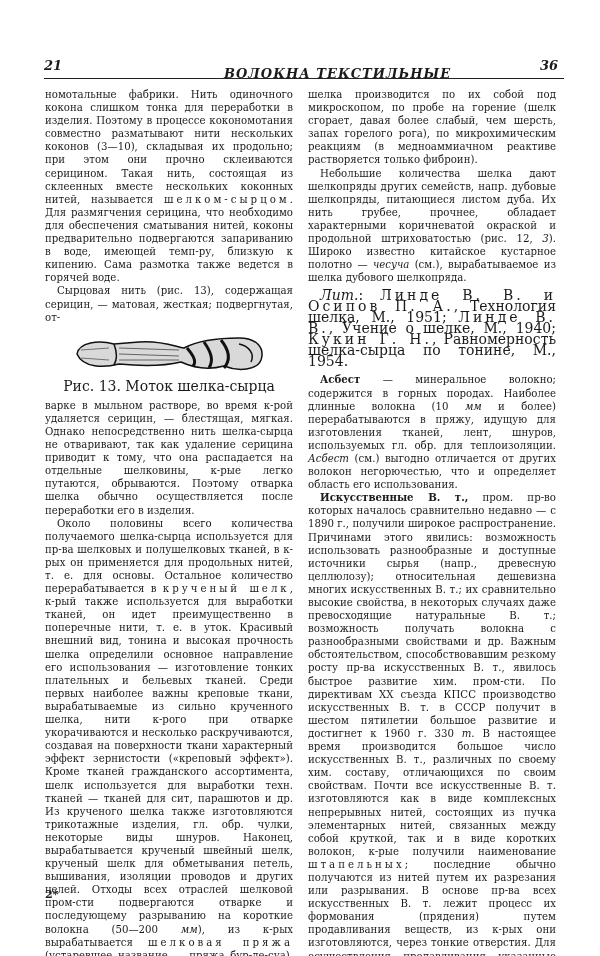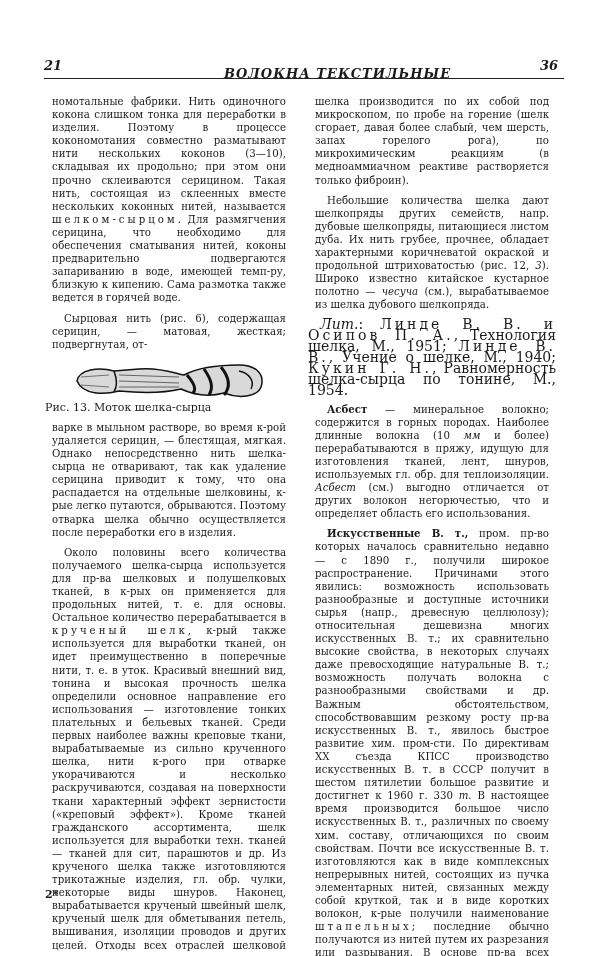--- a/index.html
+++ b/index.html
@@ -7,43 +7,43 @@
          font-family:"DejaVu Serif","Liberation Serif",serif; color:#1b1b1b; }
   .header { position:absolute; left:44px; top:58px; width:520px; height:20px;
             border-bottom:1.5px solid #222; }
   .header .pl { position:absolute; left:0; top:0; font-style:italic; font-weight:bold; font-size:13px;text-align:right; }
   .header .pr { position:absolute; right:6px; top:0; font-style:italic; font-weight:bold; font-size:13px; }
   .header .title { position:absolute; left:180px; top:8px; font-style:italic; font-weight:bold; font-size:13px; letter-spacing:1px; }
   .col { position:absolute; top:88px; width:248px; font-size:10.2px; line-height:13.1px;
          text-align:justify; hyphens:manual; }
   .col.left { left:45px; }
   .col.right { left:308px; }
-  .col p { margin:7px; }
+  .col p { margin:0; }
   .col p.ind { text-indent:12px; }
   .sp { letter-spacing:3px; }
   .b { font-weight:bold; }
   .i { font-style:italic; }
   .lit { font-size:14px; line-height:11px; margin:6px 0 6px 0 !important; text-indent:12px; }
   .figure { width:248px; margin:8px 0 6px 0; text-align:center; }
   .figure svg { display:block; margin:0 auto; }
-  .caption { font-size:11px; margin-top:0; text-align:left; }
+  .caption { font-size:14px; margin-top:6px; text-align:center; }
   .sig { position:absolute; left:45px; top:888px; font-size:11px; font-weight:bold; }
 </style>
 </head>
 <body>
 
 <div class="header">
   <span class="pl">21</span>
   <span class="title">ВОЛОКНА ТЕКСТИЛЬНЫЕ</span>
   <span class="pr">36</span>
 </div>
 
 <div class="col left">
   <p><span>номотальные фабрики. Нить одиночного кокона слишком тонка для переработки в изделия. Поэтому в процессе кокономотания совместно разматывают нити нескольких коконов (3—10), складывая их продольно; при этом они прочно склеиваются серицином. Такая нить, состоящая из склеенных вместе нескольких коконных нитей, называется </span><span class="sp">шелком-сырцом</span><span>. Для размягчения серицина, что необходимо для обеспечения сматывания нитей, коконы предварительно подвергаются запариванию в воде, имеющей темп-ру, близкую к кипению. Сама размотка также ведется в горячей воде.</span></p>
-  <p class="ind">Сырцовая нить (рис. 6), содержащая серицин, — матовая, жесткая; подвергнутая, от-</p>
+  <p class="ind">Сырцовая нить (рис. 13), содержащая серицин, — матовая, жесткая; подвергнутая, от-</p>
 
   <div class="figure">
     <svg width="200" height="42" viewBox="0 0 200 42">
       <path d="M8 22 C10 10,30 8,45 12 L70 10 C90 8,105 14,115 16 C130 8,150 6,170 6 C188 6,196 16,192 28 C188 38,170 40,155 34 C140 38,125 36,112 30 C95 34,70 34,50 32 C35 36,14 36,8 22 Z" fill="#d9d9d9" stroke="#111" stroke-width="1.5"></path>
       <path d="M45 12 C48 20,48 28,45 33" stroke="#111" stroke-width="1.5" fill="none"></path>
       <path d="M118 16 C125 24,128 30,124 34 M135 10 C142 20,145 28,140 36 M152 8 C160 18,162 28,155 36" stroke="#111" stroke-width="3" fill="none"></path>
       <path d="M50 16 L110 18 M50 22 L110 24 M50 28 L110 28" stroke="#444" stroke-width="0.8" fill="none"></path>
       <path d="M170 12 C180 14,186 22,182 30" stroke="#111" stroke-width="1.5" fill="none"></path>
       <path d="M12 18 L40 16 M12 26 L40 28" stroke="#555" stroke-width="0.8" fill="none"></path>
     </svg>

